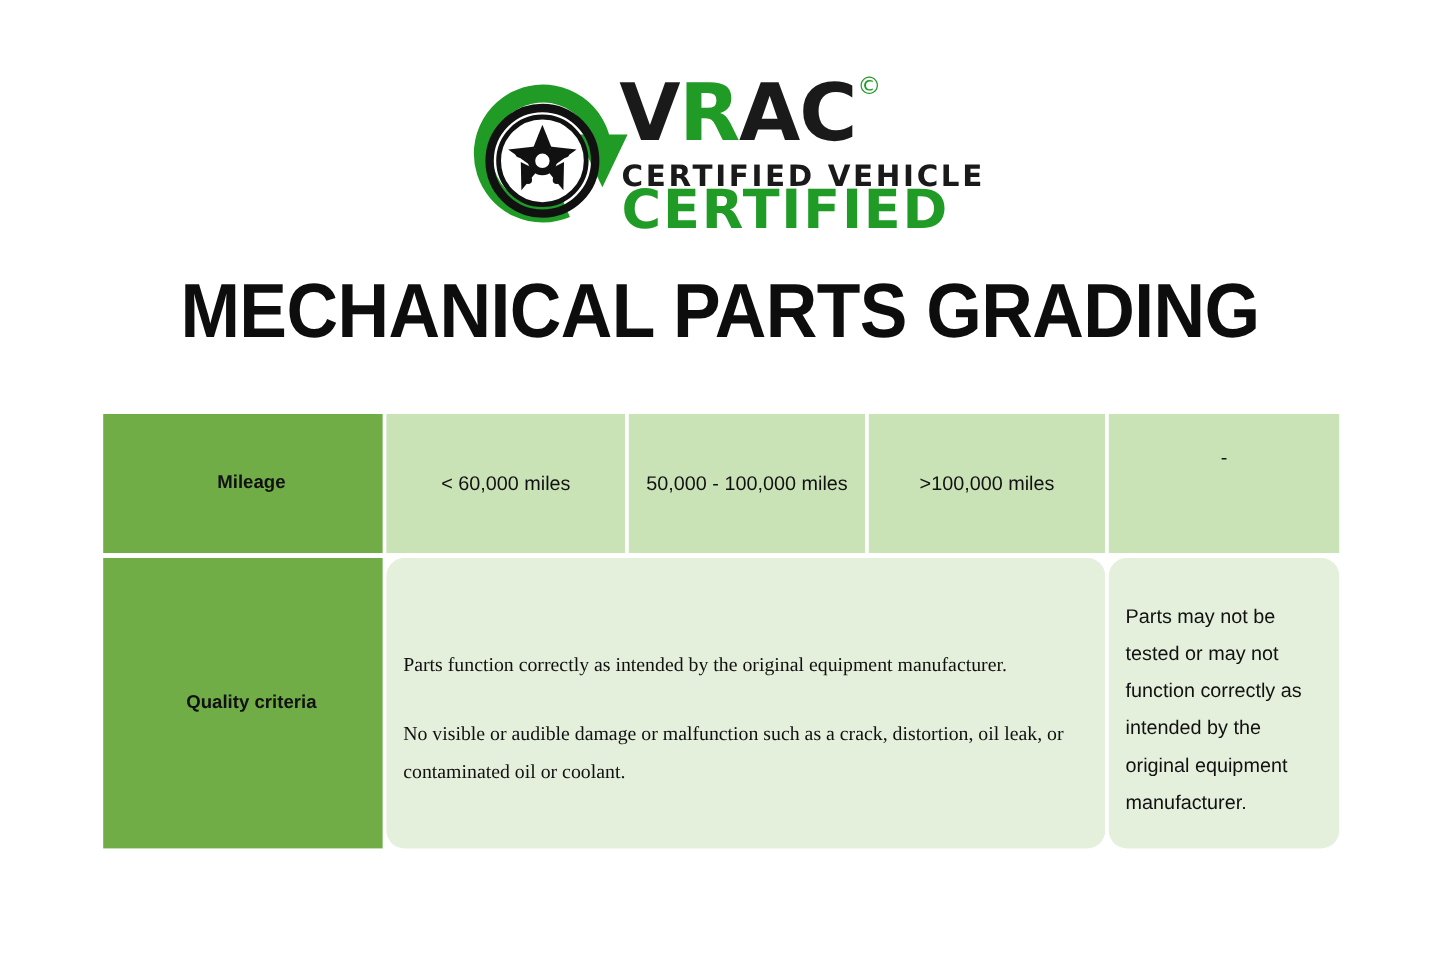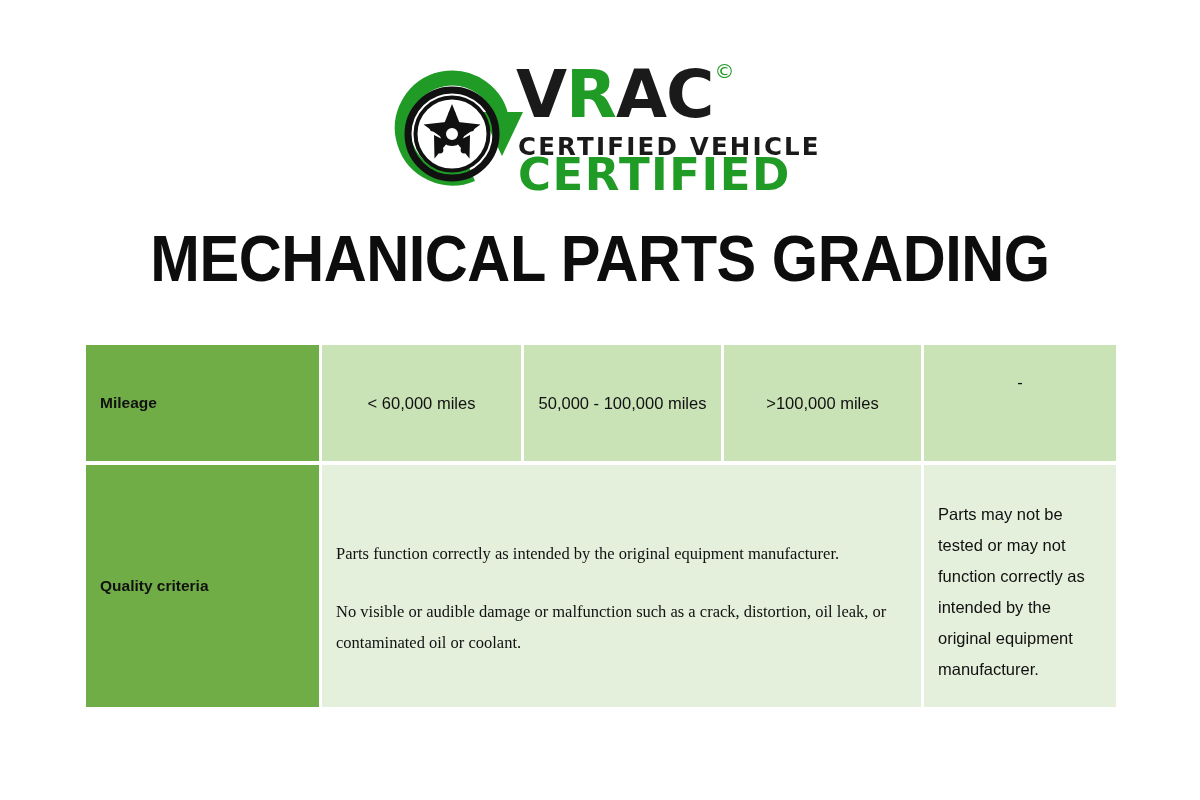--- a/index.html
+++ b/index.html
@@ -136,21 +136,21 @@
   }
   .hdr-cell.left {
     text-align: left;
     padding-left: 14px !important;
   }
   .rowlabel {
     background: #70ad47;
     color: #111111;
     font-weight: bold;
     font-size: 15.5px;
-    text-align: left;
+    text-align: center;
     padding-left: 14px !important;
     font-family: "Liberation Sans Narrow", "Liberation Sans", sans-serif;
   }
   .mileage-cell {
     background: #c9e2b6;
     color: #111111;
     font-size: 16.5px;
     text-align: center;
     height: 94px;
     line-height: 30px;
@@ -164,20 +164,21 @@
   .qual-cell {
     background: #e4efdc;
     color: #111111;
     font-size: 16.5px;
     text-align: left;
     height: 218px;
     line-height: 31px;
     font-family: "Liberation Sans Narrow", "Liberation Sans", sans-serif;
     vertical-align: top;
     padding: 24px 22px 0 14px !important;
+    border-radius: 15px;
   }
   .qual-cell p { margin: 0 0 27px 0; font-family: Liberation Serif, serif; }
   .qual-cell p:last-child { margin-bottom: 0; }
   .qual-cell.narrow {
     padding: 12px 14px 0 14px !important;
     line-height: 31px;
   }
   .gapx { width: 3px; background: #ffffff; padding: 0 !important; }
   .rowgap td { height: 4px; background: #ffffff; padding: 0 !important; }
 </style>

